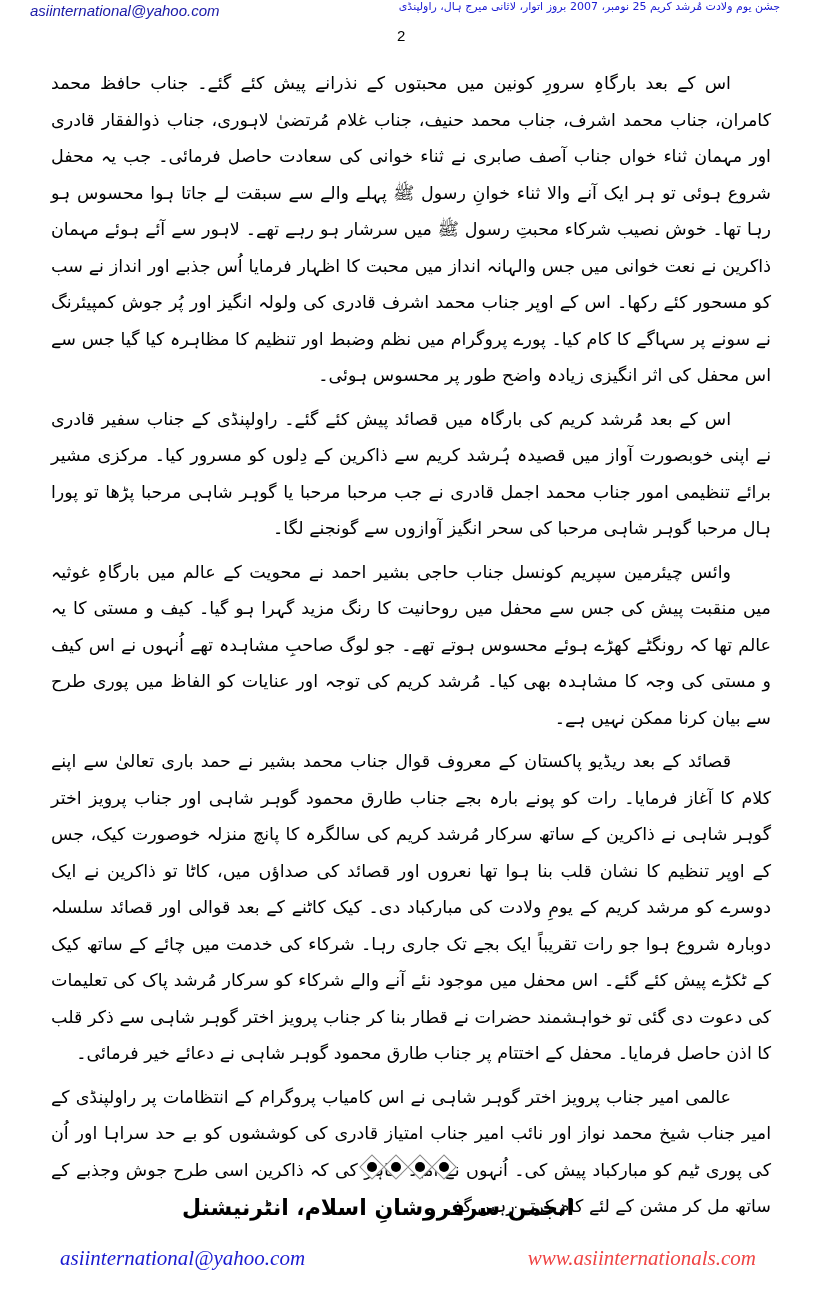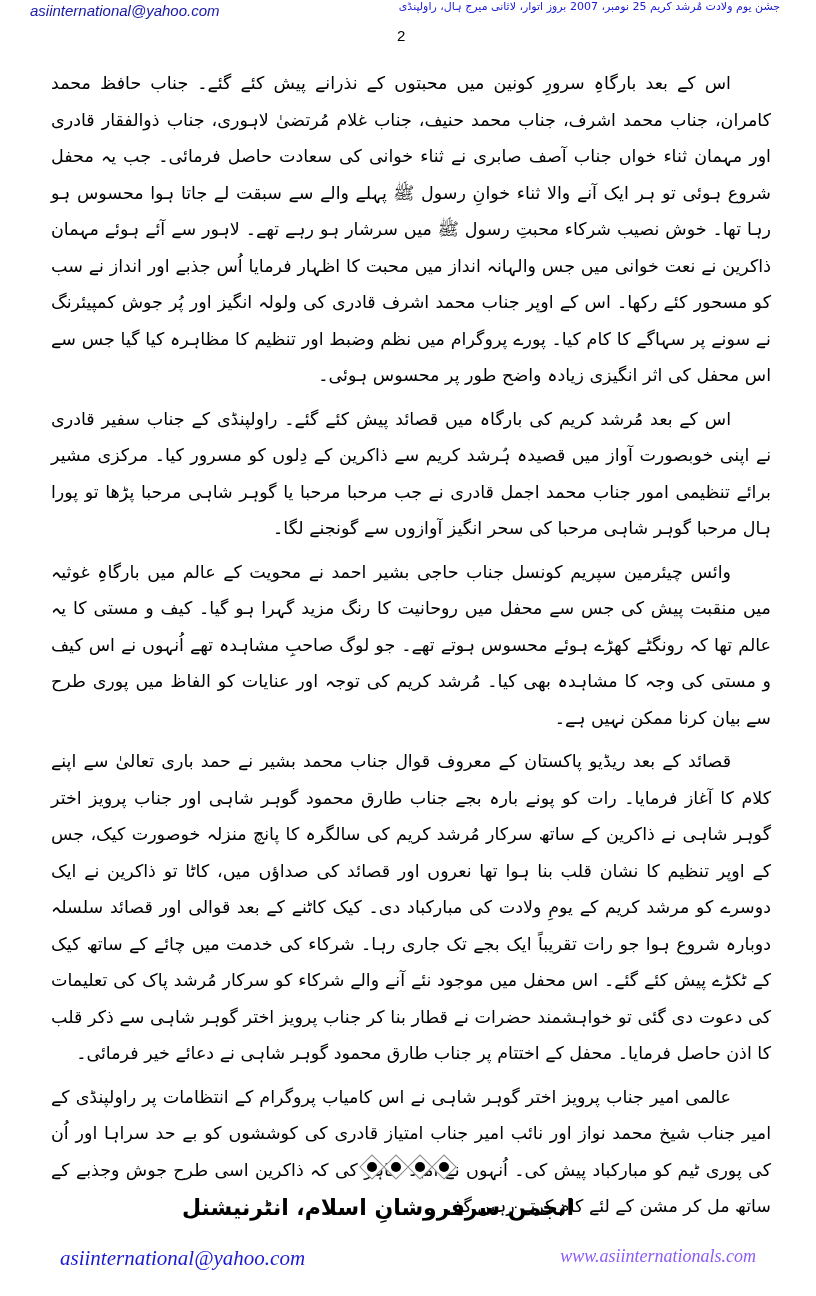--- a/index.html
+++ b/index.html
@@ -19,21 +19,21 @@
   .ornament span { display: inline-block; width: 22px; height: 22px; margin: 0 1px; position: relative; }
   .ornament span::before { content: ""; position: absolute; left: 2px; top: 2px; width: 16px; height: 16px;
        border: 1px solid #888; background: #fff; transform: rotate(45deg); }
   .ornament span::after { content: ""; position: absolute; left: 6px; top: 6px; width: 10px; height: 10px;
        border-radius: 50%; background: #000; }
   .org-name { position: absolute; left: 0; width: 756px; top: 1195px; text-align: center; direction: rtl;
               font-family: "DejaVu Sans", sans-serif; font-weight: bold; font-size: 22px; color: #000; }
   .ftr-email { position: absolute; left: 60px; top: 1246px; font-family: "Liberation Serif", serif;
                font-style: italic; font-size: 21px; color: #1a1ad0; text-decoration: none; }
   .ftr-web { position: absolute; right: 60px; top: 1246px; font-family: "Liberation Serif", serif;
-             font-style: italic; font-size: 18px; color: #8b5cf6; text-decoration: none; }
+             font-style: italic; font-size: 21px; color: #ef4444; text-decoration: none; }
 </style>
 </head>
 <body>
 
 <div>
   <a class="hdr-email">asiinternational@yahoo.com</a>
   <div class="hdr-title">جشن یوم ولادت مُرشد کریم 25 نومبر، 2007 بروز اتوار، لاثانی میرج ہال، راولپنڈی</div>
   <div class="page-num">2</div>
 </div>
 

